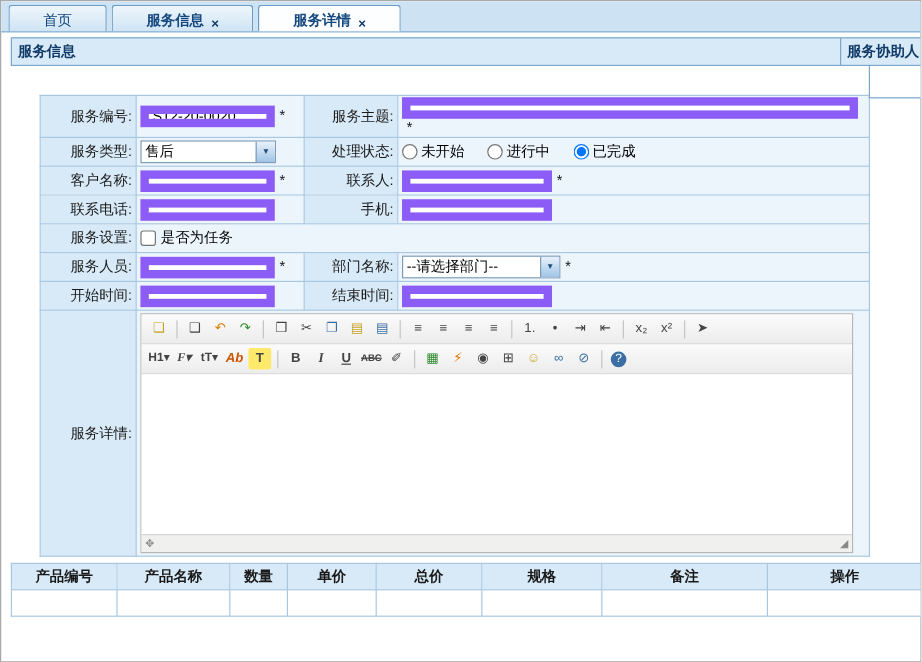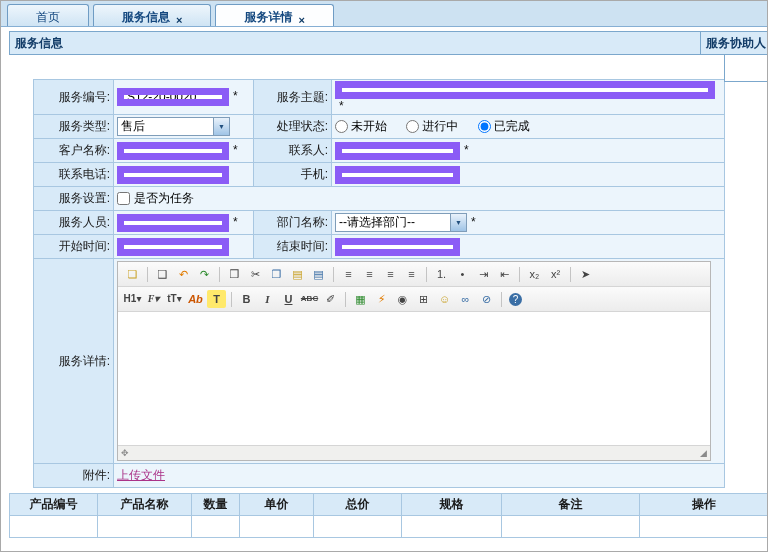--- a/index.html
+++ b/index.html
@@ -243,26 +243,20 @@
                       <span class="tb-btn blue">⊘</span>
                       <span class="tb-sep"></span>
                       <span class="tb-btn help">?</span>
                     </div>
                 <div class="ed-body"></div>
                 <div class="ed-foot">
                   <span>✥</span>
                   <span>◢</span>
                 </div>
               </div>
-            </td>
-          </tr>
-          <tr>
-            <td class="lbl">附件:</td>
-            <td class="fld" colspan="3">
-              <a class="upload">上传文件</a>
             </td>
           </tr>
         </tbody>
           </table>
       </div>
 
       <div class="right-col">
         <input class="assist-input" style="">
       </div>
     </div>

